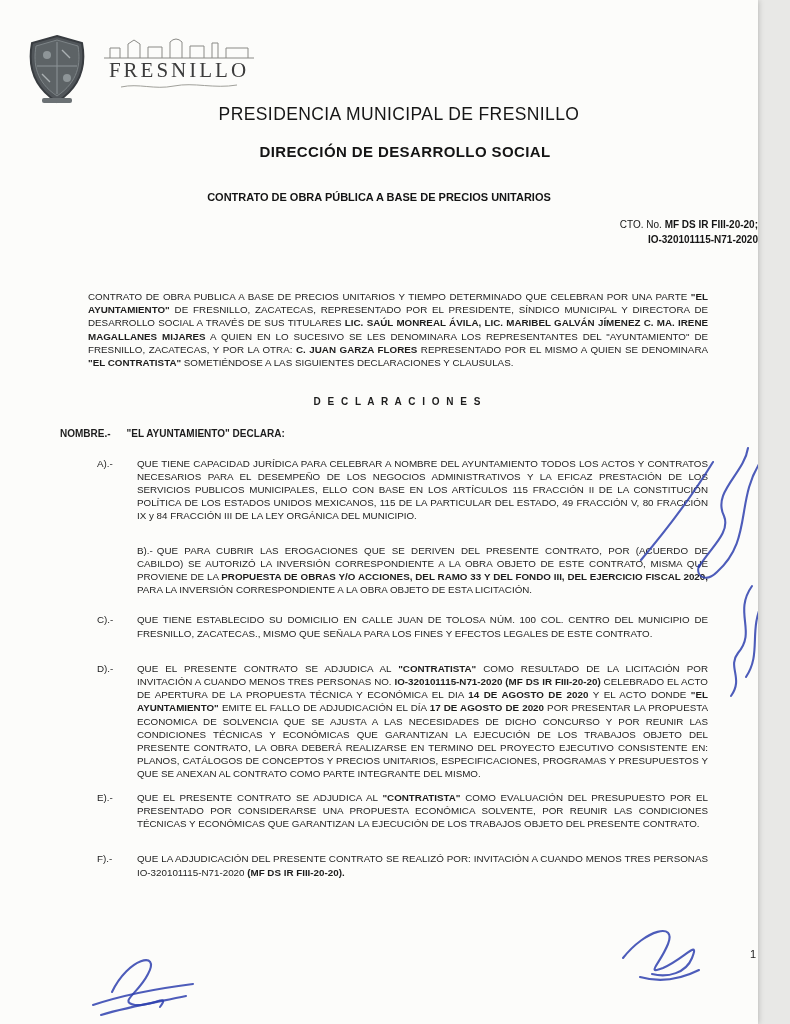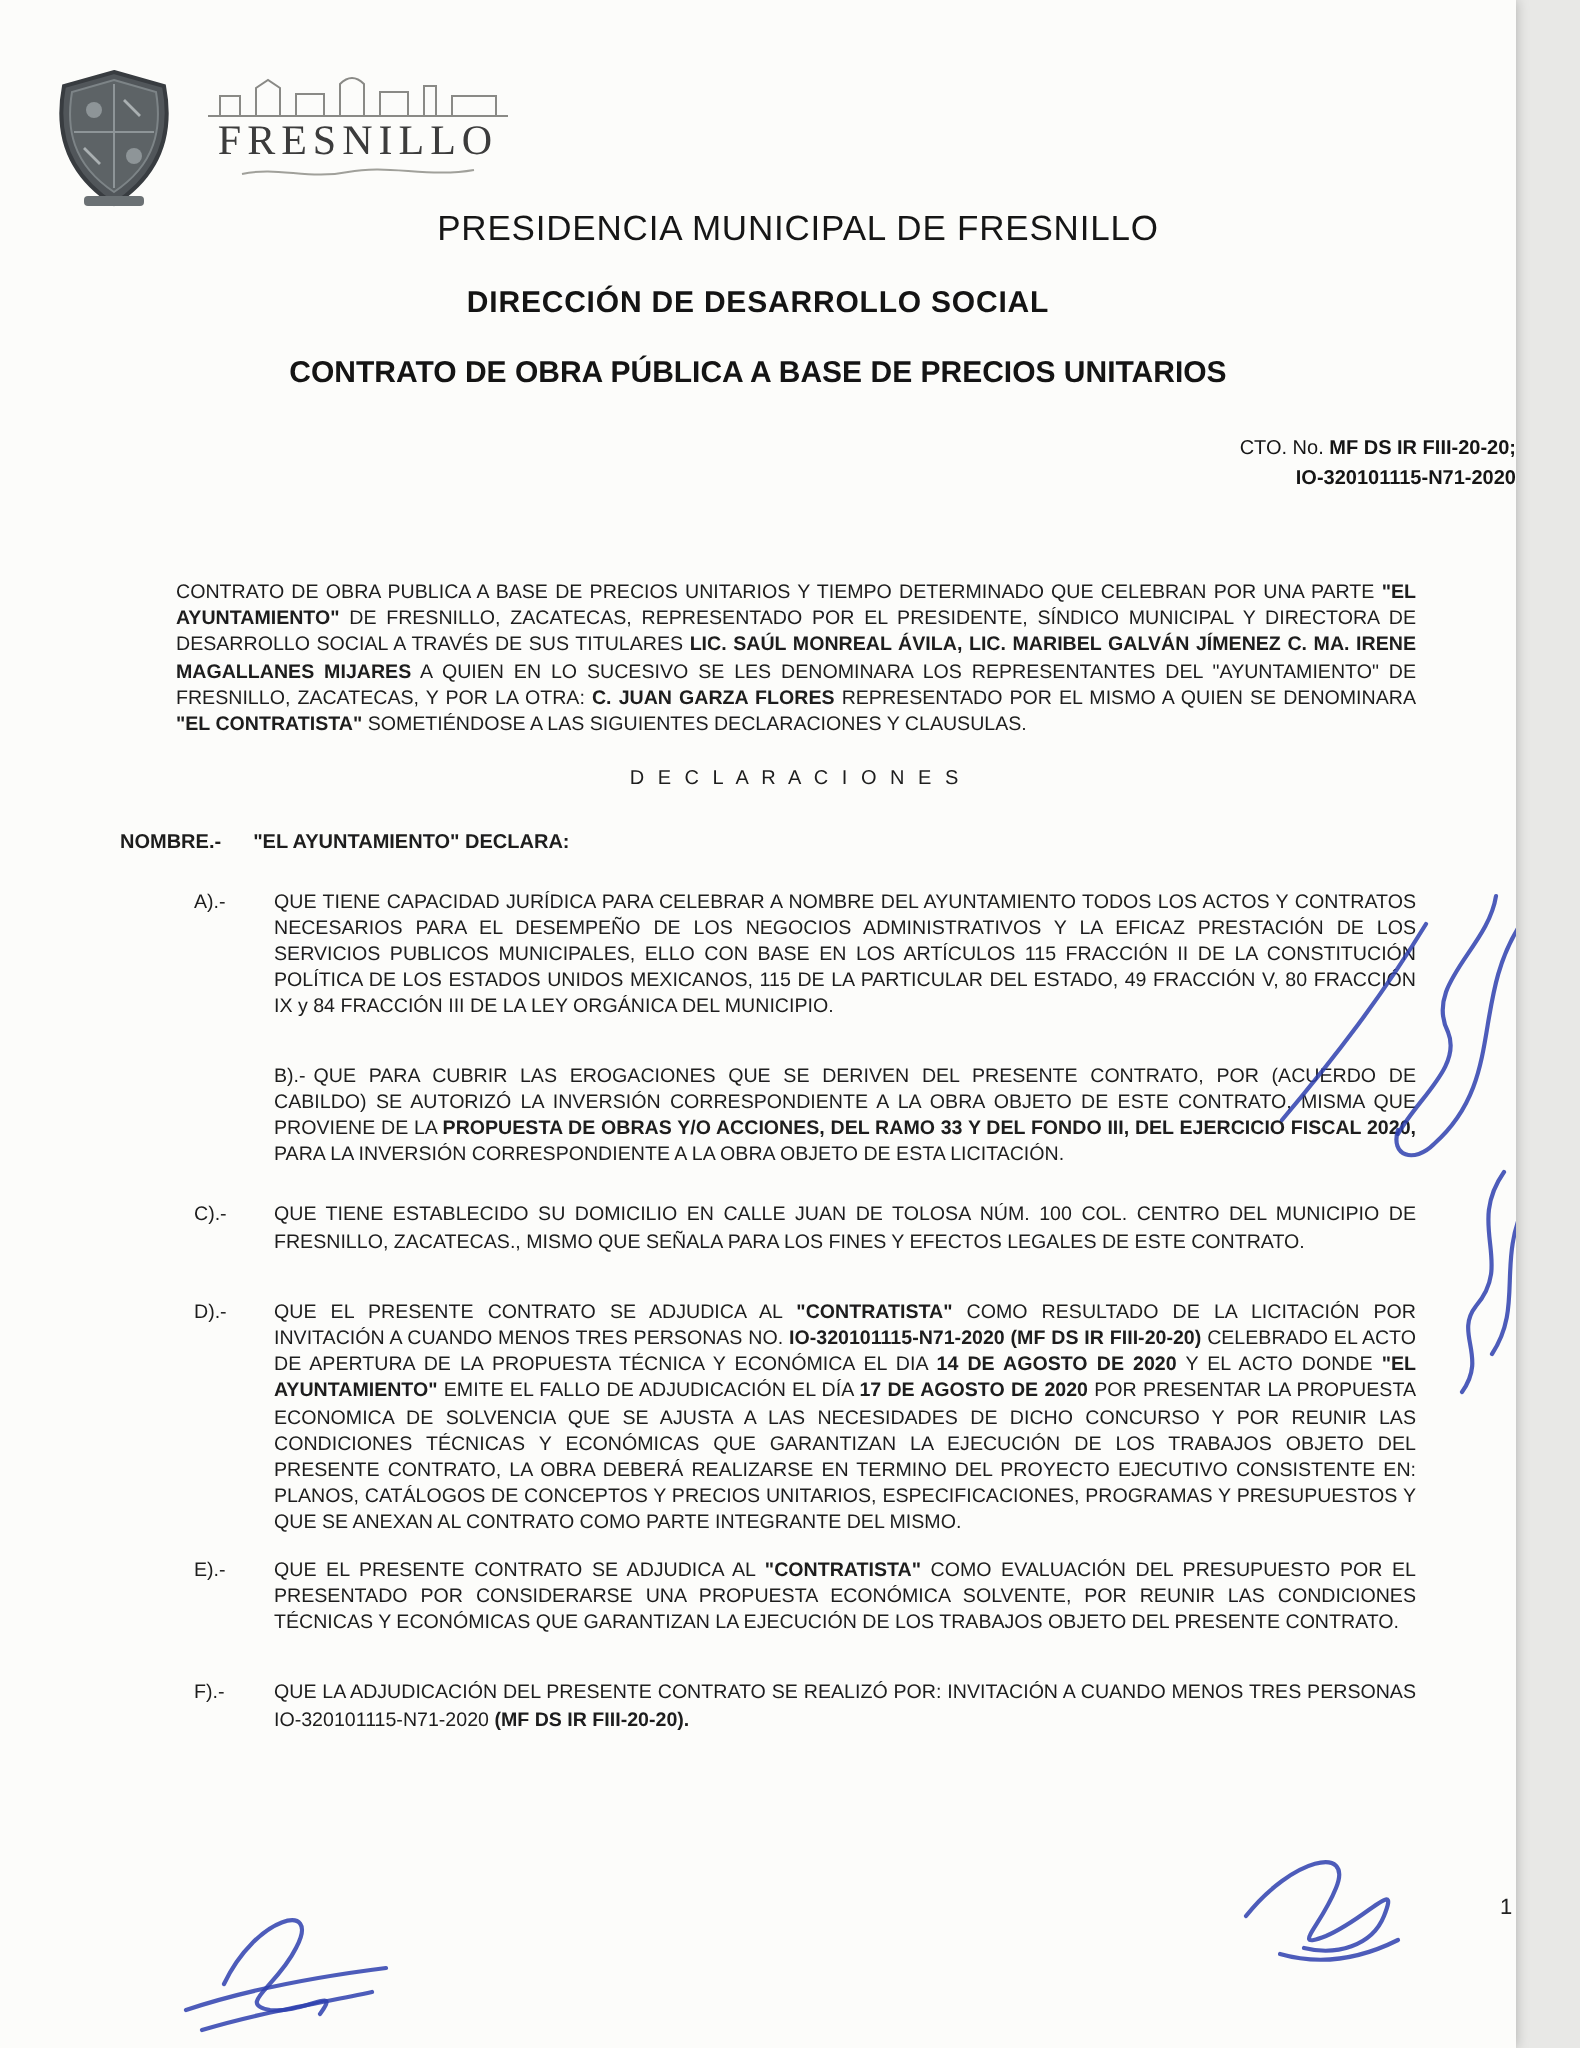--- a/index.html
+++ b/index.html
@@ -11,30 +11,30 @@
   .b{font-weight:bold;}
   .just{text-align:justify;}
   
   .logos{position:absolute;top:34px;left:24px;display:flex;align-items:flex-start;gap:14px;}
   .crest{width:66px;height:72px;}
   .fres-logo{display:flex;flex-direction:column;align-items:center;margin-top:4px;}
   .wordmark{font-family:"Liberation Serif",serif;font-size:21px;letter-spacing:3px;color:#3c3c3c;line-height:1;}
   .h-title{position:absolute;top:104px;left:0;width:100%;text-align:center;
     font-size:17.5px;font-weight:normal;letter-spacing:.4px;margin:0;color:#161616;padding-left:20px;}
   .h-subtitle{position:absolute;top:143px;left:0;width:100%;text-align:center;
-    font-size:15px;font-weight:bold;letter-spacing:.4px;margin:0;color:#141414;}
-  .h-contract{position:absolute;top:178px;left:0;width:100%;text-align:center;
-    font-size:15px;font-weight:bold;margin:0;color:#141414;}
+    font-size:15px;font-weight:bold;letter-spacing:.4px;margin:0;color:#141414;padding-left:26px;}
+  .h-contract{position:absolute;top:191px;left:0;width:100%;text-align:center;
+    font-size:11px;font-weight:bold;margin:0;color:#141414;}
   .refs{position:absolute;top:217px;left:0;width:100%;text-align:right;
     font-size:10px;line-height:15px;color:#151515;}
   .refs p{margin:0;}
   
   main{position:absolute;top:290px;left:88px;width:620px;font-size:9.8px;line-height:13.2px;}
   .intro{margin:0;}
-  .decl-heading{margin:14px 0 0;text-align:center;font-weight:normal;font-size:10px;letter-spacing:2px;}
+  .decl-heading{margin:26px 0 0;text-align:center;font-weight:bold;font-size:10px;letter-spacing:2px;}
   .primera{margin:19px 0 0 -28px;font-weight:bold;font-size:10px;}
   .primera-text{margin-left:16px;}
   .clause{display:flex;}
   .clabel{flex:0 0 49px;padding-left:9px;box-sizing:border-box;}
   .ctext{flex:1;margin:0;}
   .m-a{margin-top:16px;} .m-b{margin-top:21px;} .m-c{margin-top:17px;}
   .m-d{margin-top:22px;} .m-e{margin-top:10px;} .m-f{margin-top:22px;}
   .clause-b{margin-left:49px;}
   .clause-b .lbl{margin-right:4px;}
   

